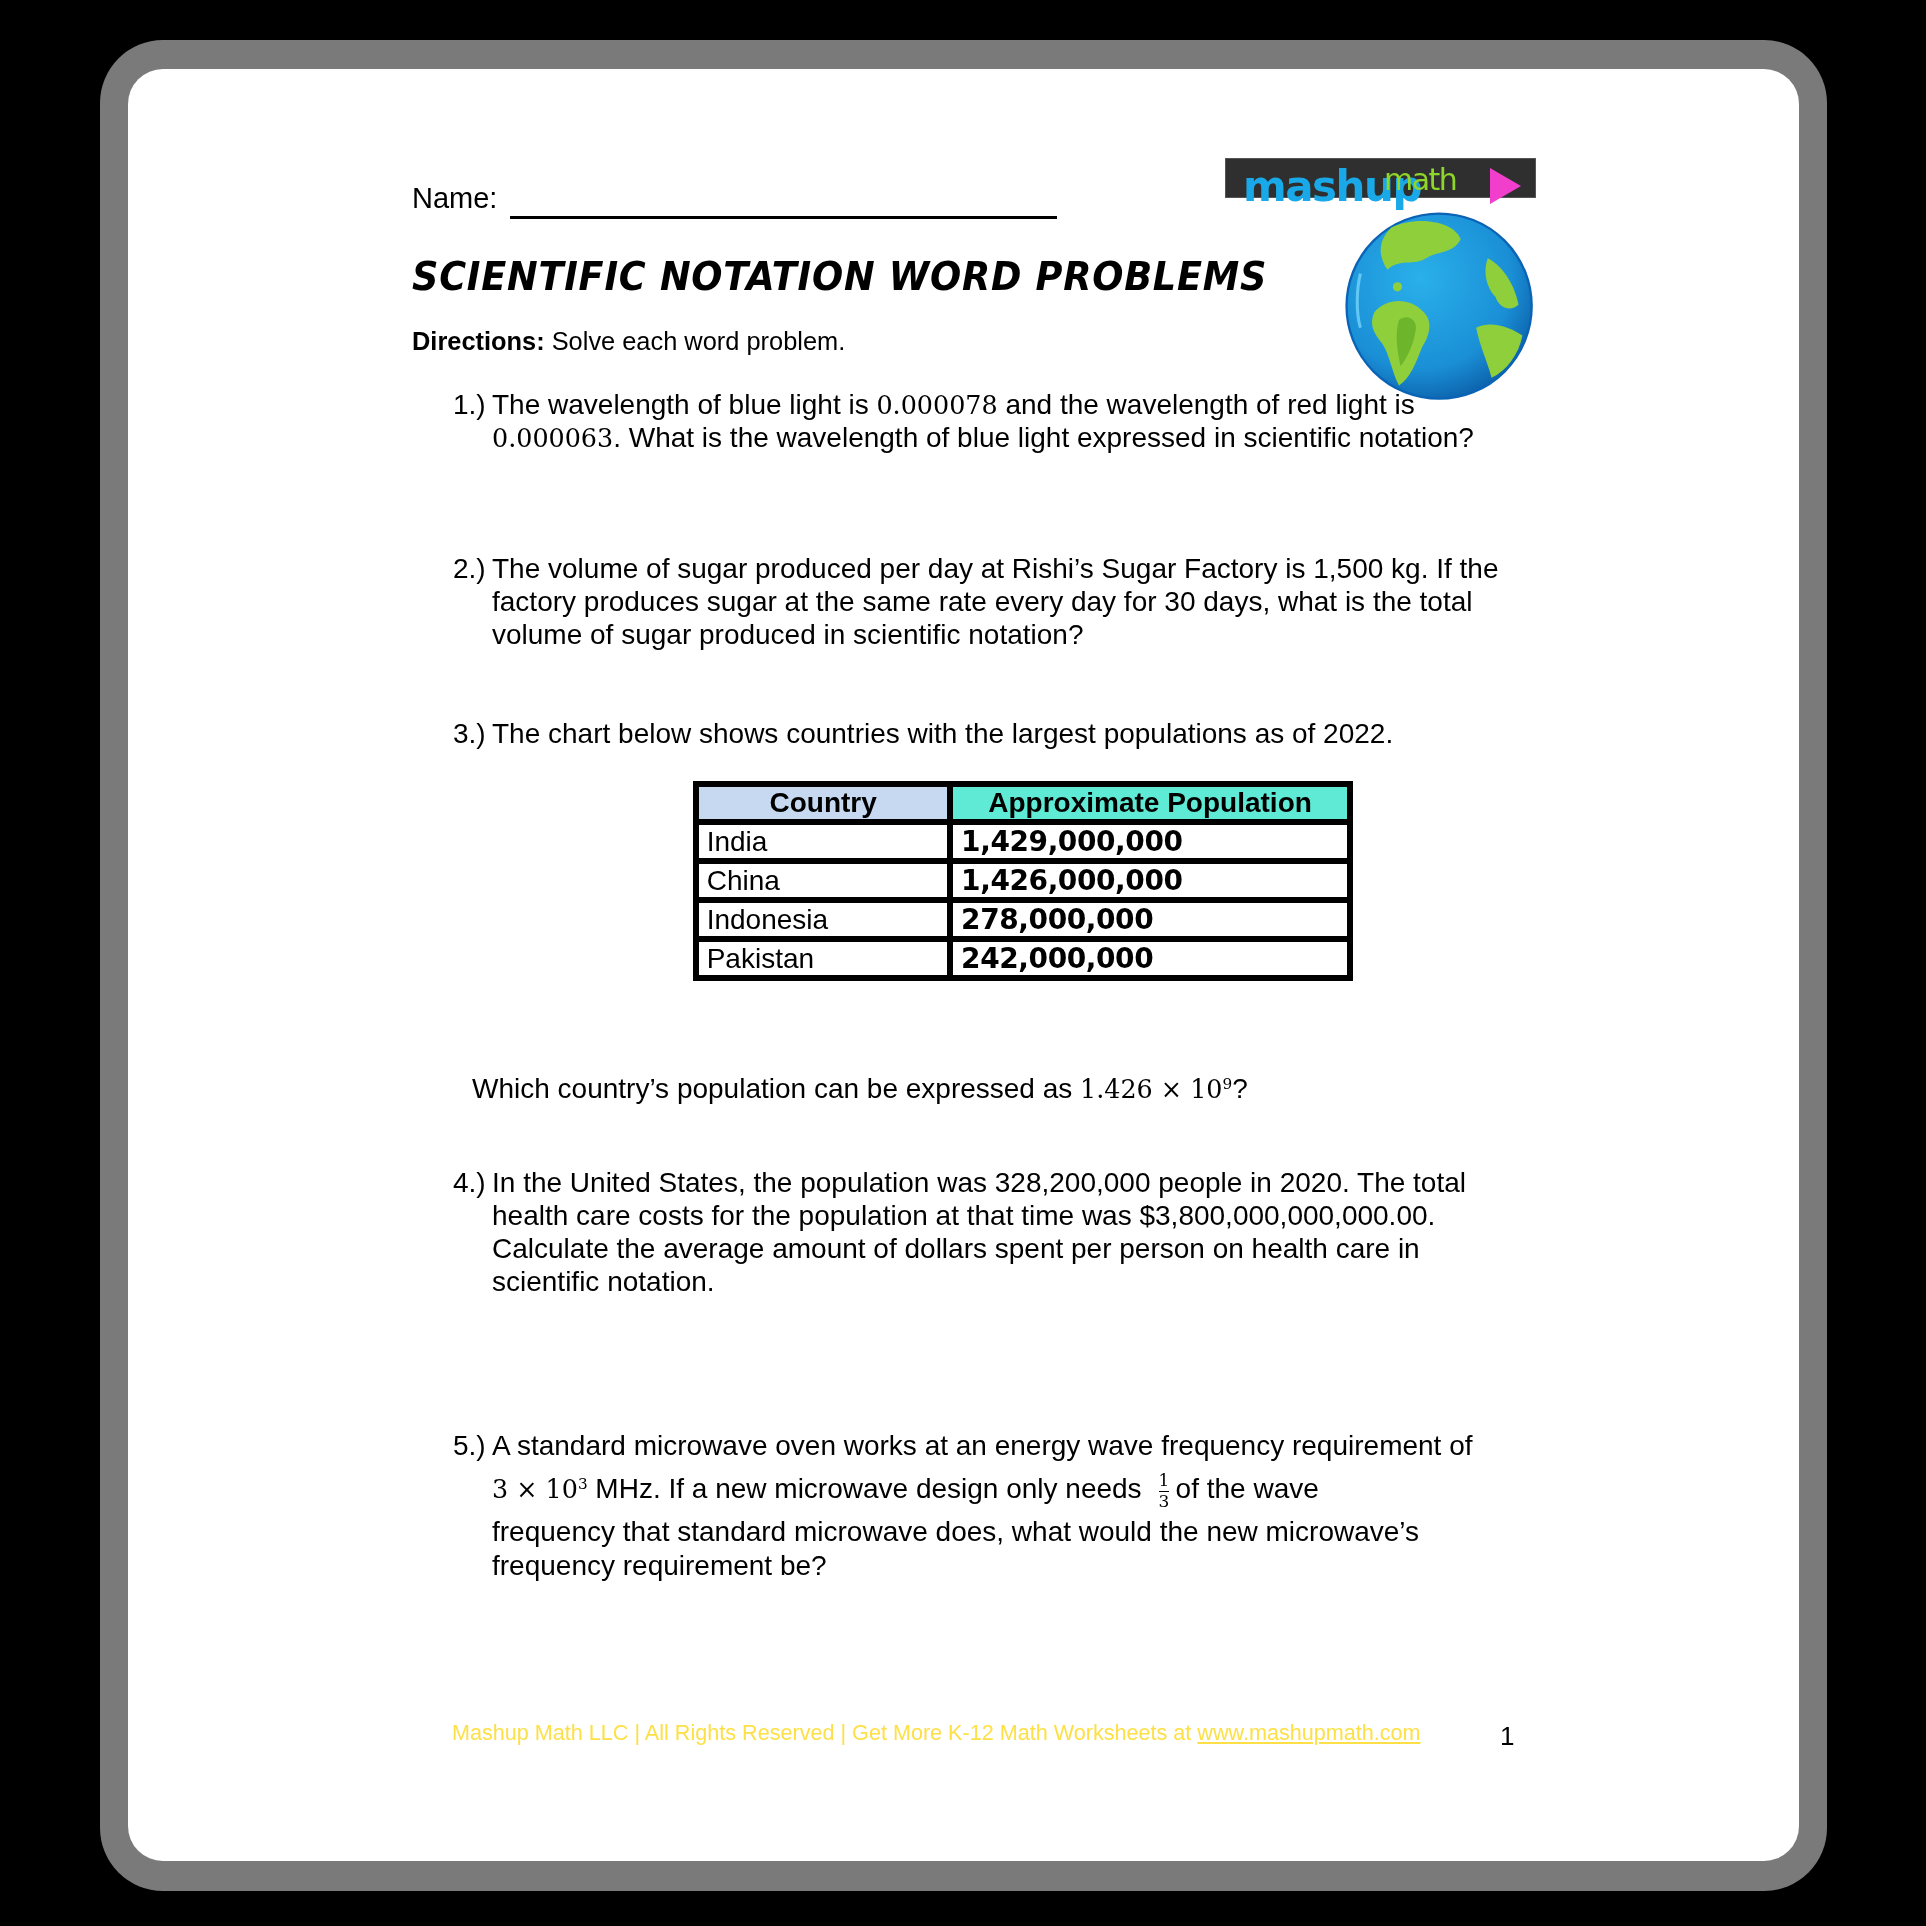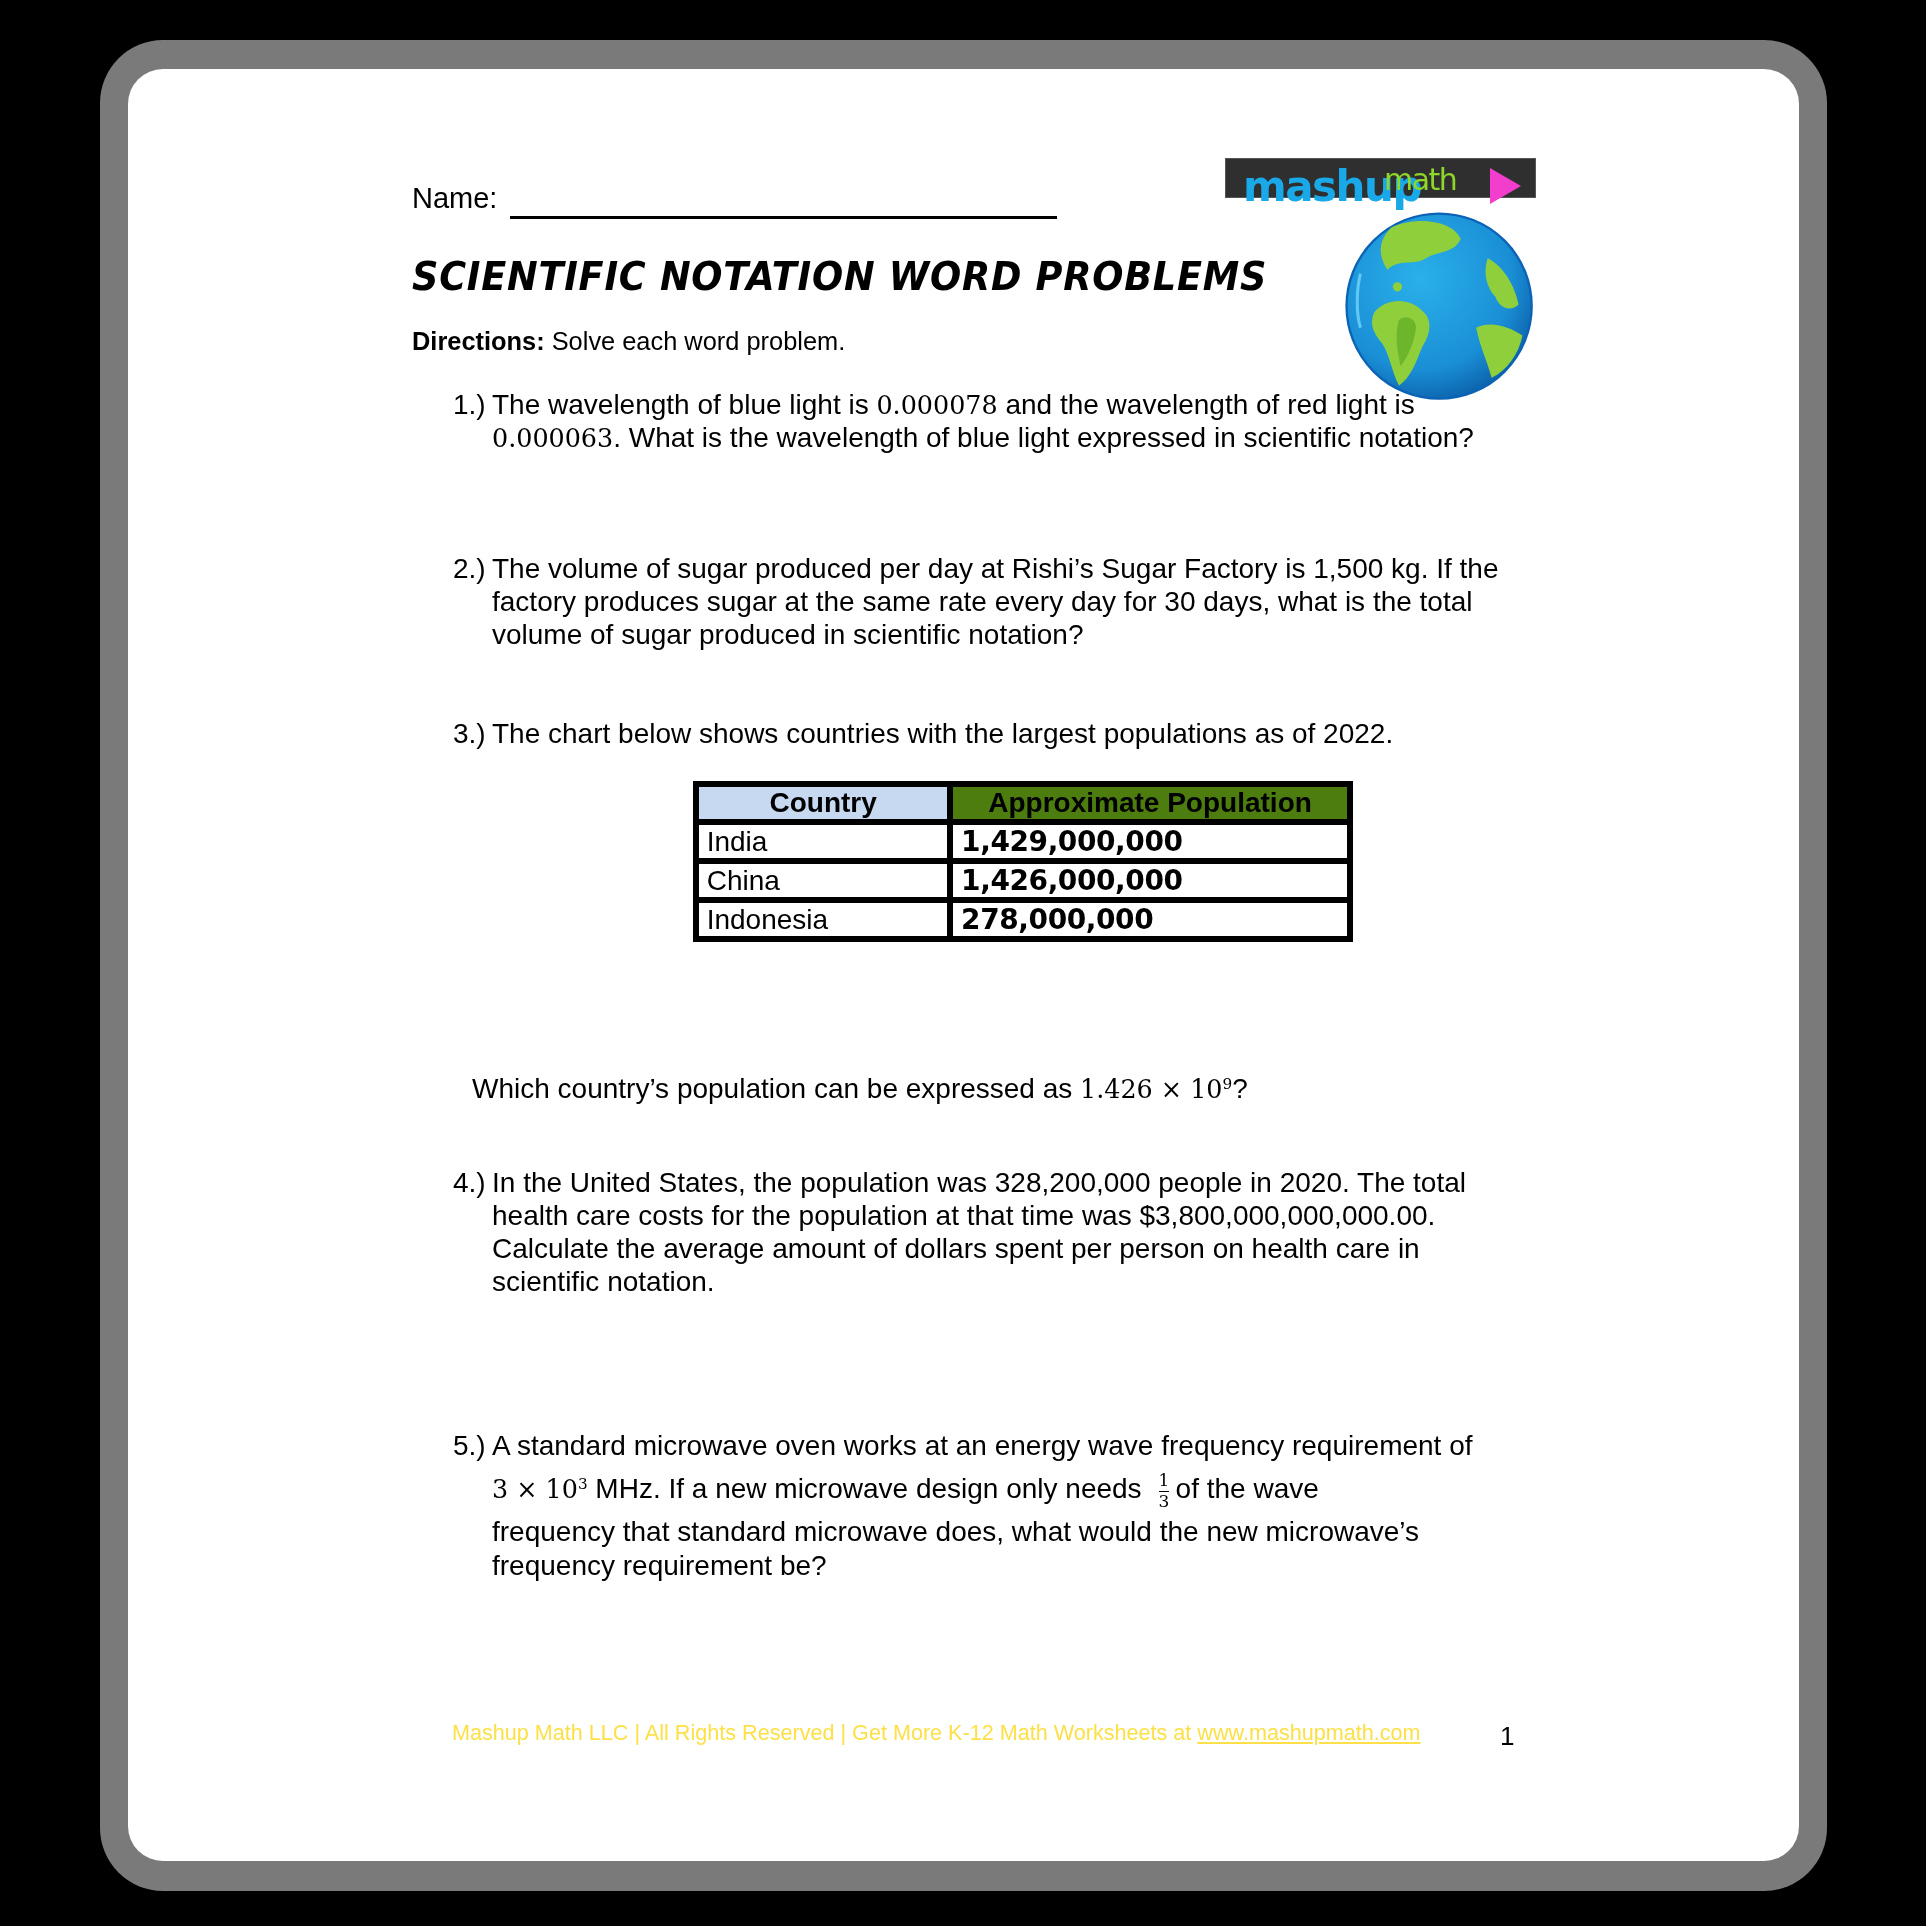--- a/index.html
+++ b/index.html
@@ -30,21 +30,21 @@
   .q { position:absolute; font-size:28px; line-height:33px; }
   .q .num { position:absolute; left:0; top:0; }
   .q .line { position:absolute; left:39px; white-space:nowrap; }
   .serif-num { font-family:"DejaVu Serif", serif; font-size:25.4px; }
   table.pop { position:absolute; left:693px; top:781px; border-collapse:collapse;
               border:5.4px solid #000; }
   table.pop td, table.pop th { border:6.2px solid #000; height:28px; padding:0 7.7px;
               font-size:28px; }
   table.pop th { font-weight:bold; text-align:center; }
   th.h-country { background:#c6d9f1; width:233px; }
-  th.h-pop { background:#4d7c0f; width:378px; }
+  th.h-pop { background:#5eead4; width:378px; }
   td.c-name { text-align:left; }
   td.c-pop { font-weight:bold; font-size:21.6px; font-family:"DejaVu Sans", sans-serif; letter-spacing:-0.4px; }
   .footer { left:452px; top:1720px; font-size:21.6px; color:#fde047; }
   .footer .link { text-decoration:underline; }
   .page-num { left:1500px; top:1721px; font-size:26px; }
   sup { font-size:0.6em; }
   .frac { display:inline-block; vertical-align:middle; text-align:center; font-family:"DejaVu Serif", serif;
           font-size:17px; line-height:18.5px; margin:0 6.2px 0 9.2px; }
   .frac .bar { display:block; border-top:1.5px solid #000; margin:0.8px 0; }
 </style>
@@ -120,20 +120,24 @@
     <td class="c-pop">1,429,000,000</td>
   </tr>
   <tr>
     <td class="c-name">China</td>
     <td class="c-pop">1,426,000,000</td>
   </tr>
   <tr>
     <td class="c-name">Indonesia</td>
     <td class="c-pop">278,000,000</td>
   </tr>
+  <tr>
+    <td class="c-name">Pakistan</td>
+    <td class="c-pop">242,000,000</td>
+  </tr>
 </tbody>
   </table>
 
 <div class="q" style="left:472px; top:1068px;">
   <div class="line" style="left:0; top:0;">
     <span>Which country’s population can be expressed as </span><span class="serif-num"><span>1.426 × 10</span><sup>9</sup></span><span>?</span>
   </div>
 </div>
 
 <div class="q" style="left:453px; top:1166px;">

